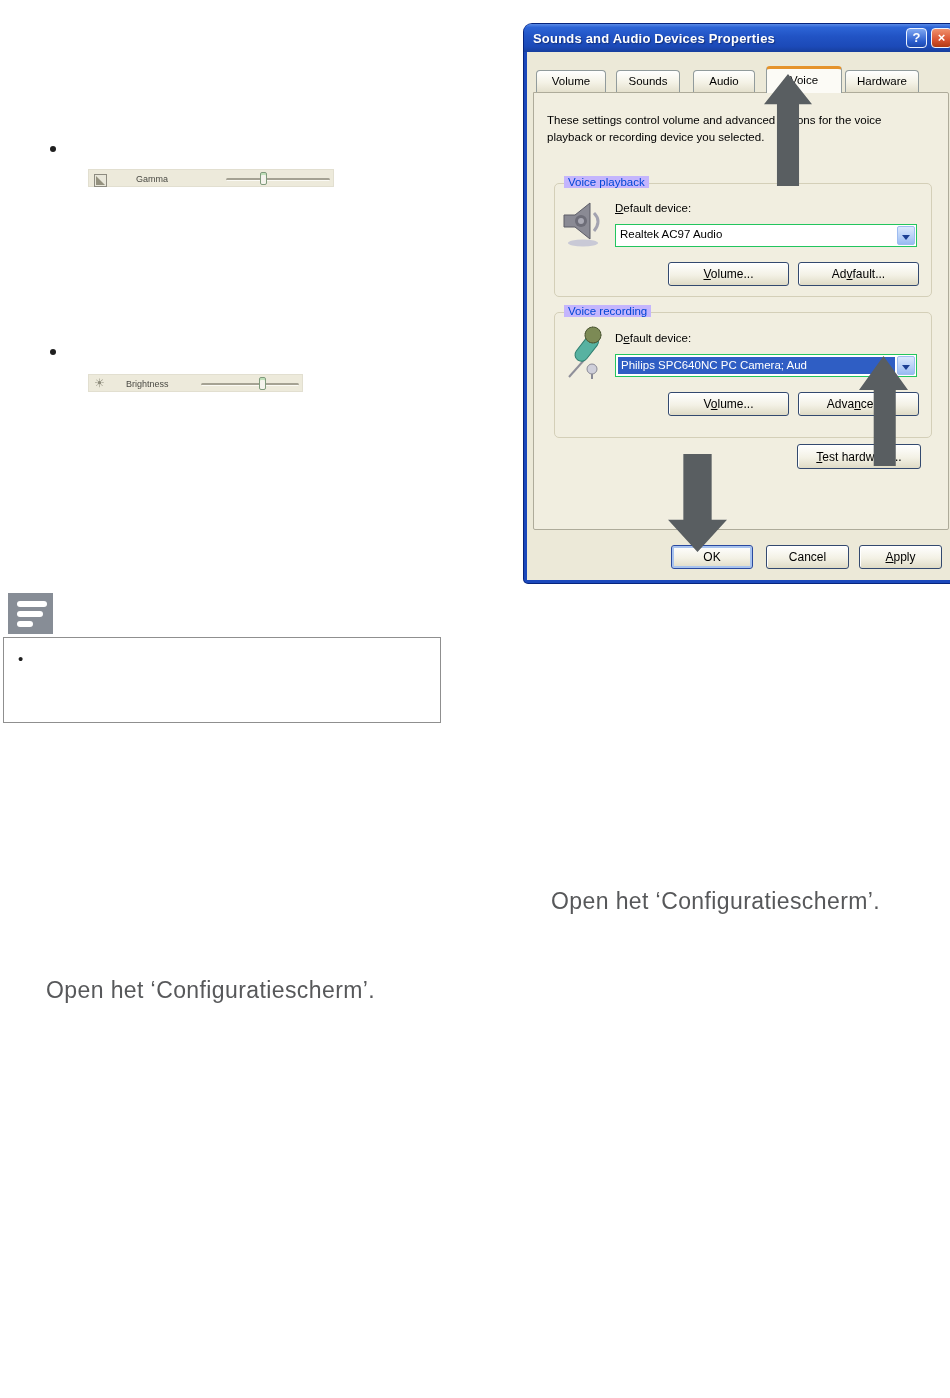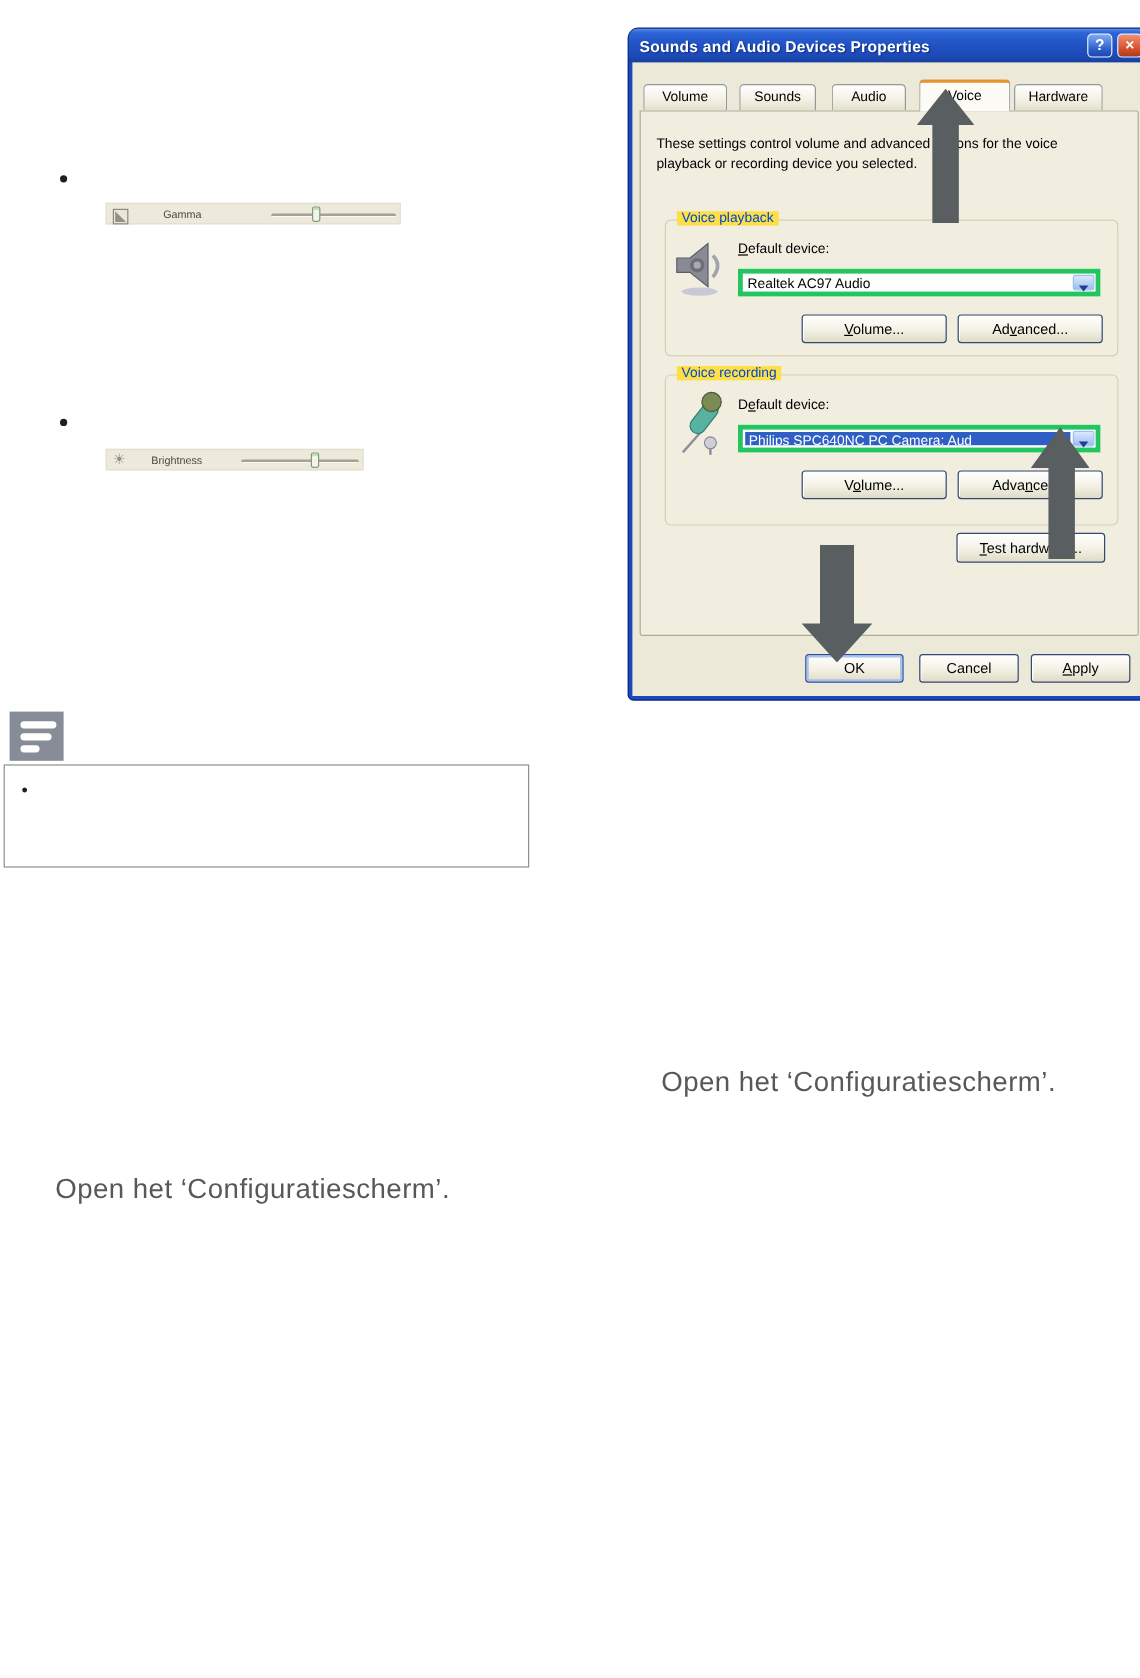--- a/index.html
+++ b/index.html
@@ -44,27 +44,27 @@
             font-size:11.5px; color:#000; text-align:center; line-height:21px; z-index:1; }
   .xp-tab.selected { top:14px; height:27px; background:#fcfbf6; z-index:3;
             border-top:3px solid #e5932c; line-height:22px; }
 
   .tab-pane { position:absolute; left:6px; top:40px; width:416px; height:438px;
               background:#f1eee0; border:1px solid #aeab9a; border-radius:0 2px 2px 2px; z-index:2; }
 
   .desc { font-size:11.5px; color:#000; }
 
   .group { position:absolute; border:1px solid #d4cfb8; border-radius:5px; }
-  .group-label { position:absolute; top:-8px; left:9px; background:#fde047; padding:0 4px;
+  .group-label { position:absolute; top:-8px; left:9px; background:#c4b5fd; padding:0 4px;
                  font-size:11.5px; color:#0046d5; }
 
   .field-label { font-size:11.5px; color:#000; }
   .accel { text-decoration:underline; }
 
-  .combo { position:absolute; height:23px; background:#fff; border:4px solid #22c55e; font-size:11.5px; }
+  .combo { position:absolute; height:23px; background:#fff; border:1px solid #22c55e; font-size:11.5px; }
   .combo-text { position:absolute; left:4px; top:3px; color:#000; white-space:nowrap; }
   .combo-sel { position:absolute; left:2px; top:2px; bottom:2px; right:21px; background:#2f5ec4;
                color:#fff; padding:2px 0 0 3px; white-space:nowrap; overflow:hidden; }
   .combo-btn { position:absolute; right:1px; top:1px; bottom:1px; width:18px;
                background:linear-gradient(180deg,#dbe8fd,#b6cff7 60%,#98bbf2);
                border:1px solid #9ebcf0; border-radius:2px; }
   .combo-arrow { position:absolute; left:4px; top:8px; width:0; height:0;
                  border-left:4px solid transparent; border-right:4px solid transparent; border-top:5px solid #1c3f94; }
 
   .xp-btn { position:absolute; border:1px solid #33496f; border-radius:3px; font-size:12px; color:#000;
@@ -147,21 +147,21 @@
           <div class="abs field-label" style="left:60px; top:18px;"><span></span><span class="accel">D</span><span>efault device:</span></div>
 
           <div class="combo" style="left:60px; top:40px; width:302px;">
             <span class="combo-text">Realtek AC97 Audio</span>
             <div class="combo-btn">
               <div class="combo-arrow"></div>
             </div>
           </div>
 
           <button class="xp-btn" style="left:113px; top:78px; width:121px; height:24px;"><span></span><span class="accel">V</span><span>olume...</span></button>
-          <button class="xp-btn" style="left:243px; top:78px; width:121px; height:24px;"><span>Ad</span><span class="accel">v</span><span>anced...</span></button>
+          <button class="xp-btn" style="left:243px; top:78px; width:121px; height:24px;"><span>Ad</span><span class="accel">v</span><span>fault...</span></button>
         </div>
 
         <div class="group" style="left:20px; top:219px; width:378px; height:126px;">
           <div class="group-label">Voice recording</div>
 
           <svg class="abs" style="left:8px; top:12px;" width="44" height="56" viewBox="0 0 44 56">
             <line x1="6" y1="52" x2="22" y2="34" stroke="#8f8f99" stroke-width="2"></line>
             <g transform="rotate(38 24 22)">
               <rect x="18" y="8" width="13" height="30" rx="6.5" fill="#57b2a1" stroke="#2e7d6e" stroke-width="1"></rect>
             </g>

